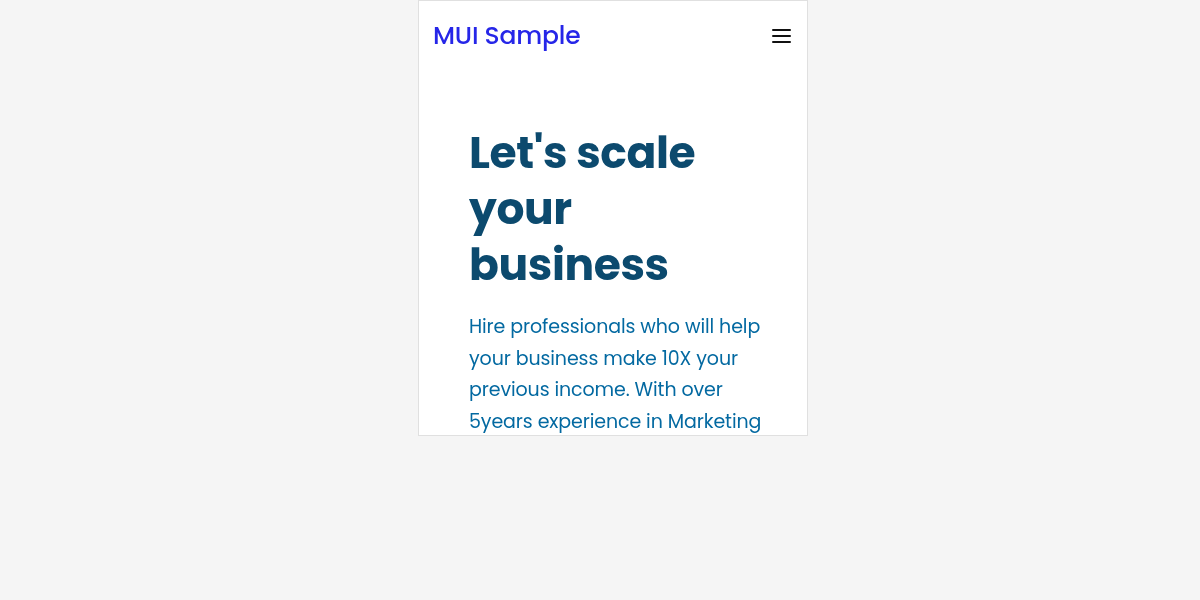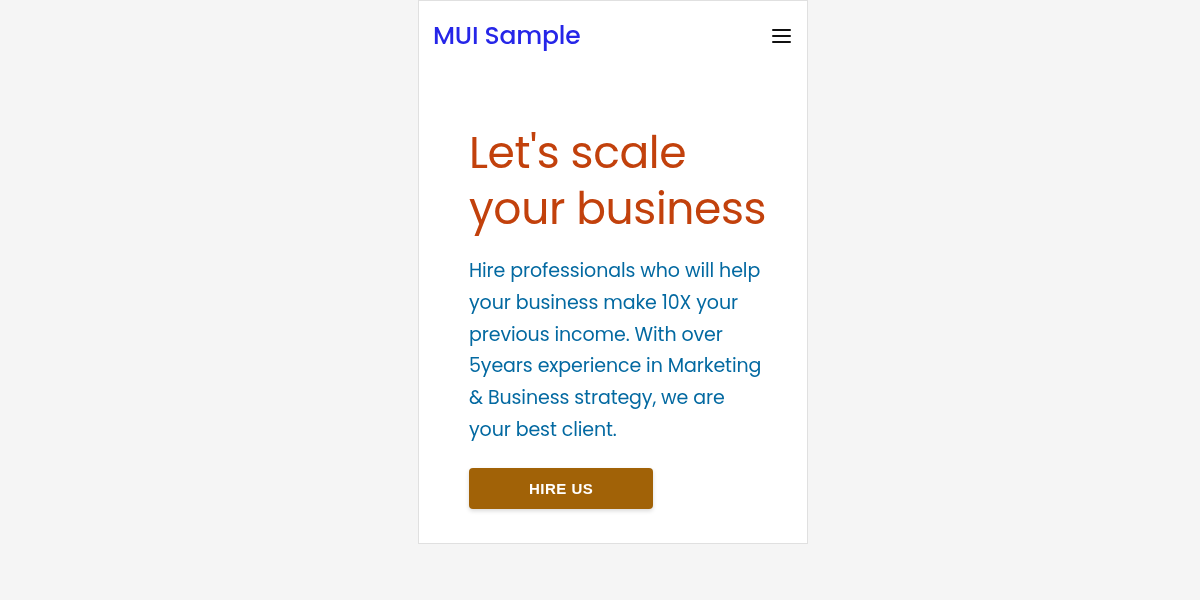--- a/index.html
+++ b/index.html
@@ -11,21 +11,21 @@
       font-family: 'Poppins', -apple-system, BlinkMacSystemFont, 'Segoe UI', Roboto, sans-serif;
       background: #f5f5f5;
       width: 1200px;
       height: 600px;
       display: flex;
       justify-content: center;
       align-items: flex-start;
     }
     .phone-frame {
       width: 390px;
-      height: 544px;
+      height: 436px;
       background: #fff;
       border: 1px solid #e0e0e0;
       overflow: hidden;
       position: relative;
       margin-left: 26px;
     }
     .header {
       display: flex;
       justify-content: space-between;
       align-items: center;
@@ -49,23 +49,23 @@
       width: 19px;
       height: 2px;
       background: #111;
       border-radius: 1px;
     }
     .hero {
       padding: 56px 40px 0 50px;
     }
     .hero-title {
       font-size: 44px;
-      font-weight: 400;
+      font-weight: 700;
       line-height: 1.27;
-      color: #c2410c;
+      color: #0c4a6e;
       letter-spacing: -0.4px;
       margin-bottom: 18px;
     }
     .hero-subtitle {
       font-size: 19px;
       line-height: 1.68;
       color: #0369a1;
       font-weight: 400;
       margin-bottom: 22px;
       letter-spacing: -0.1px;

